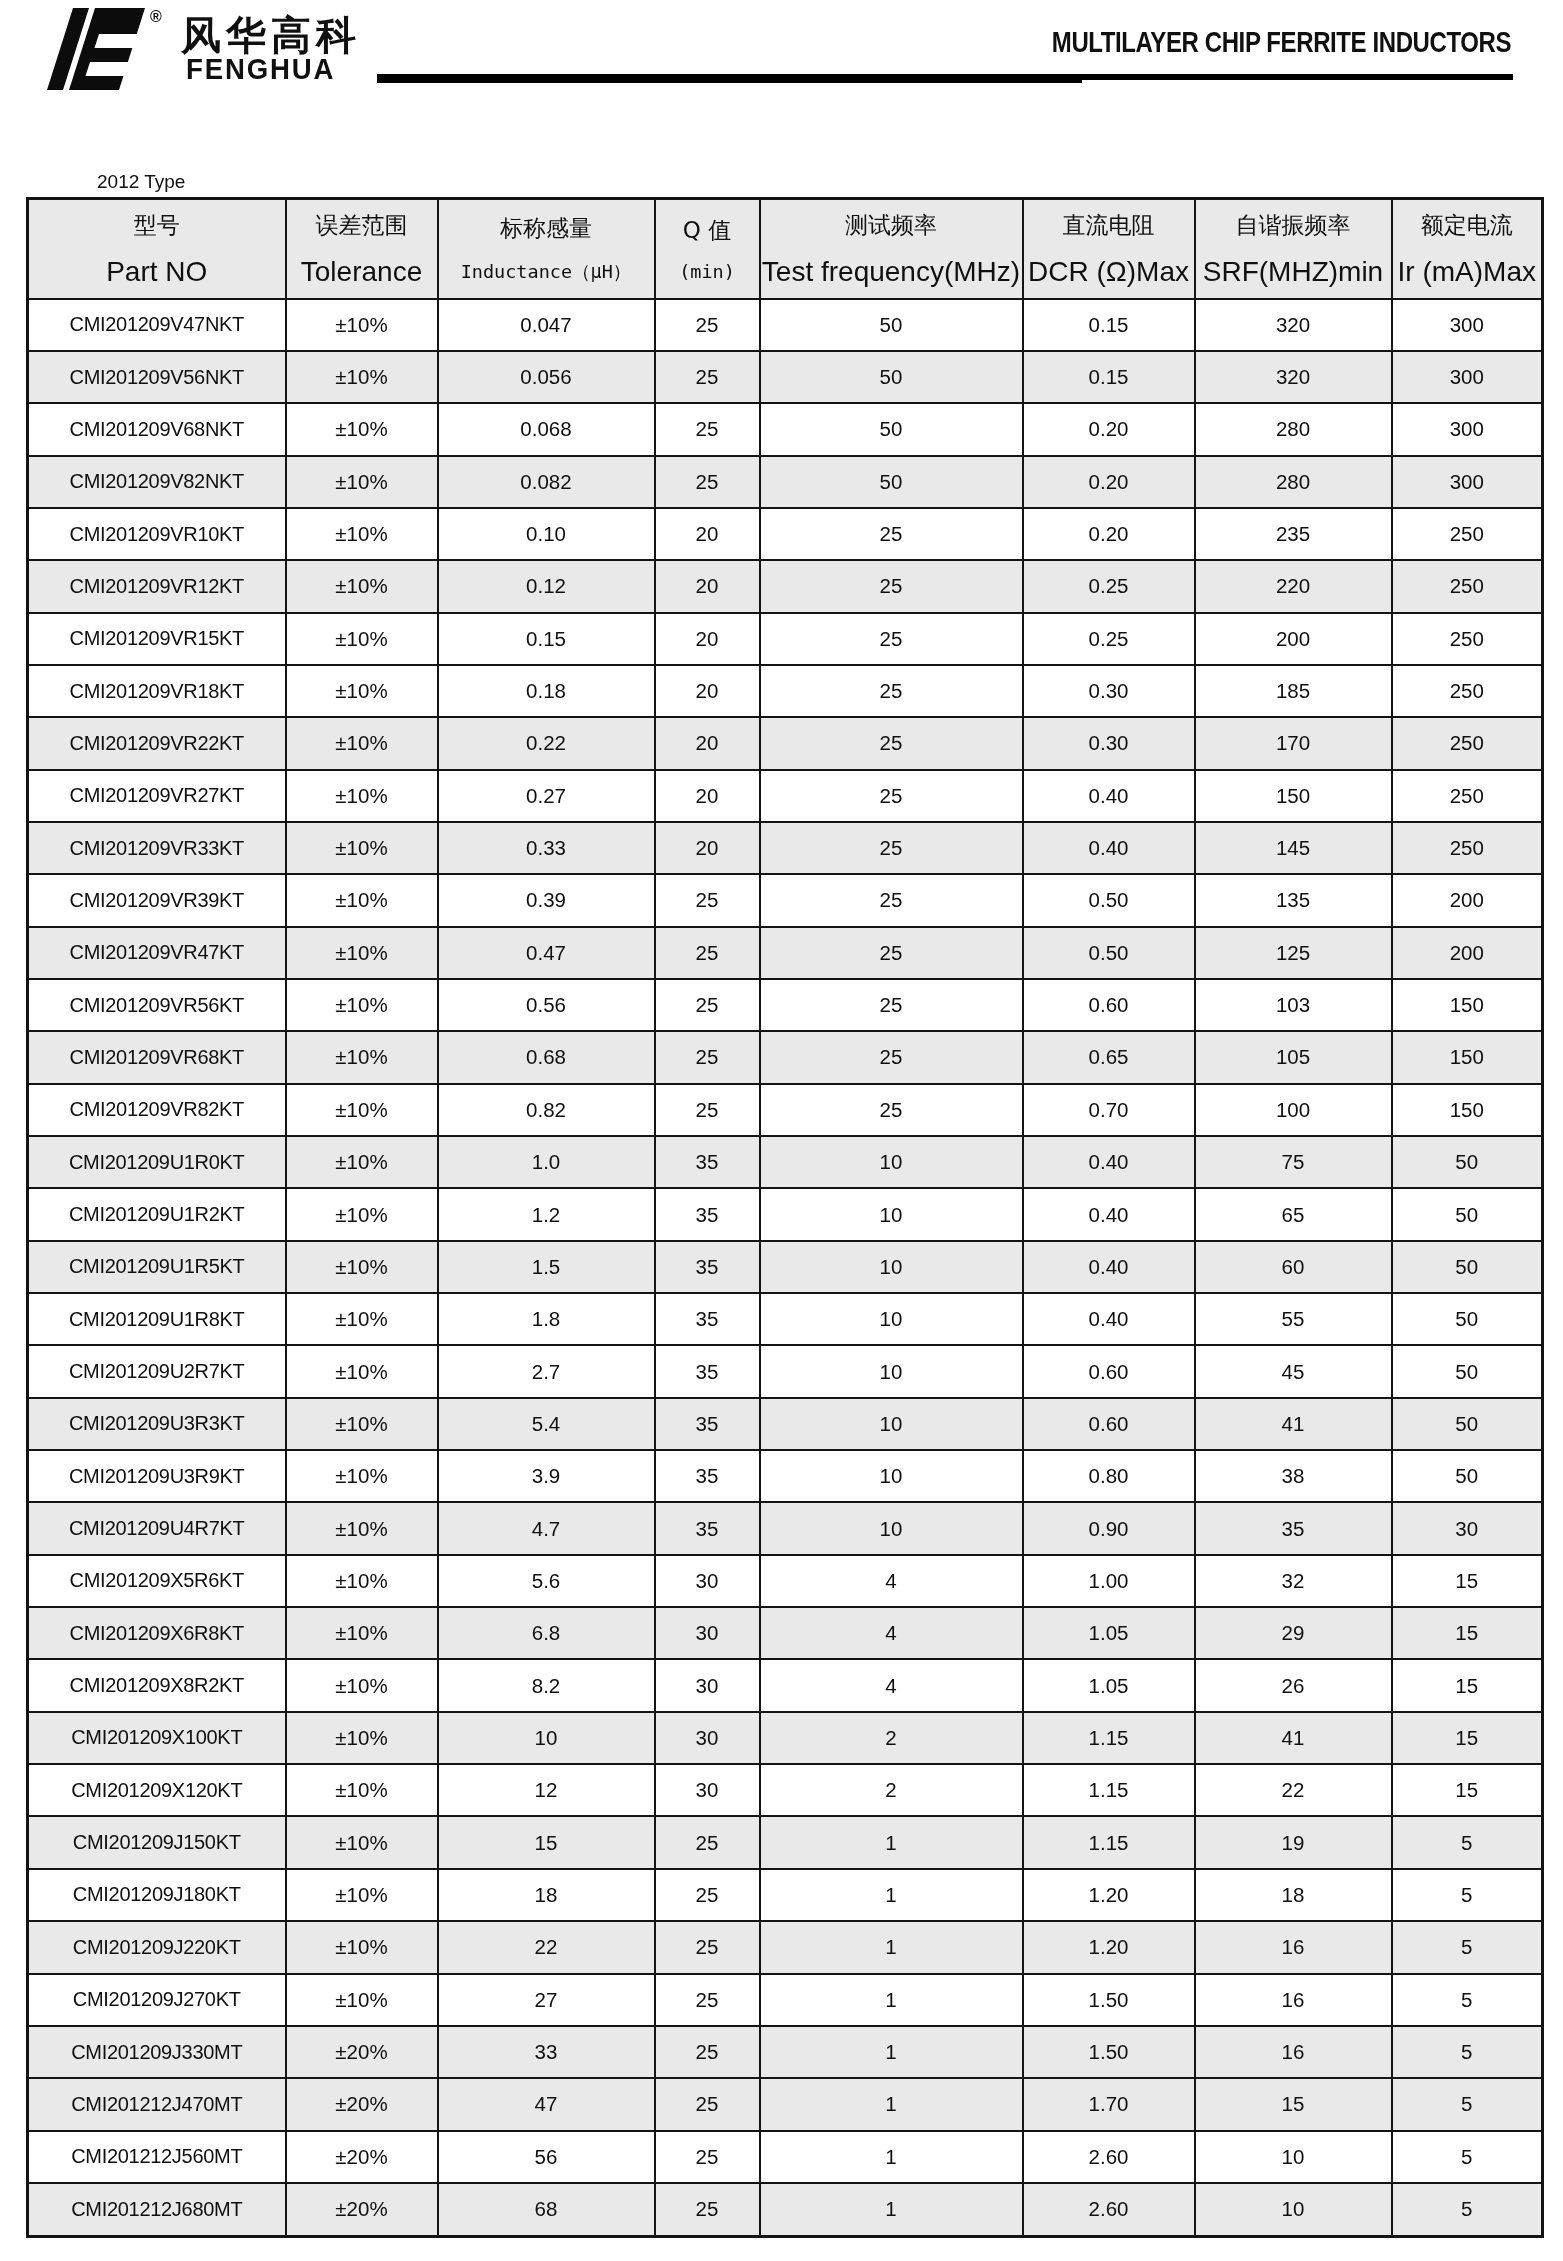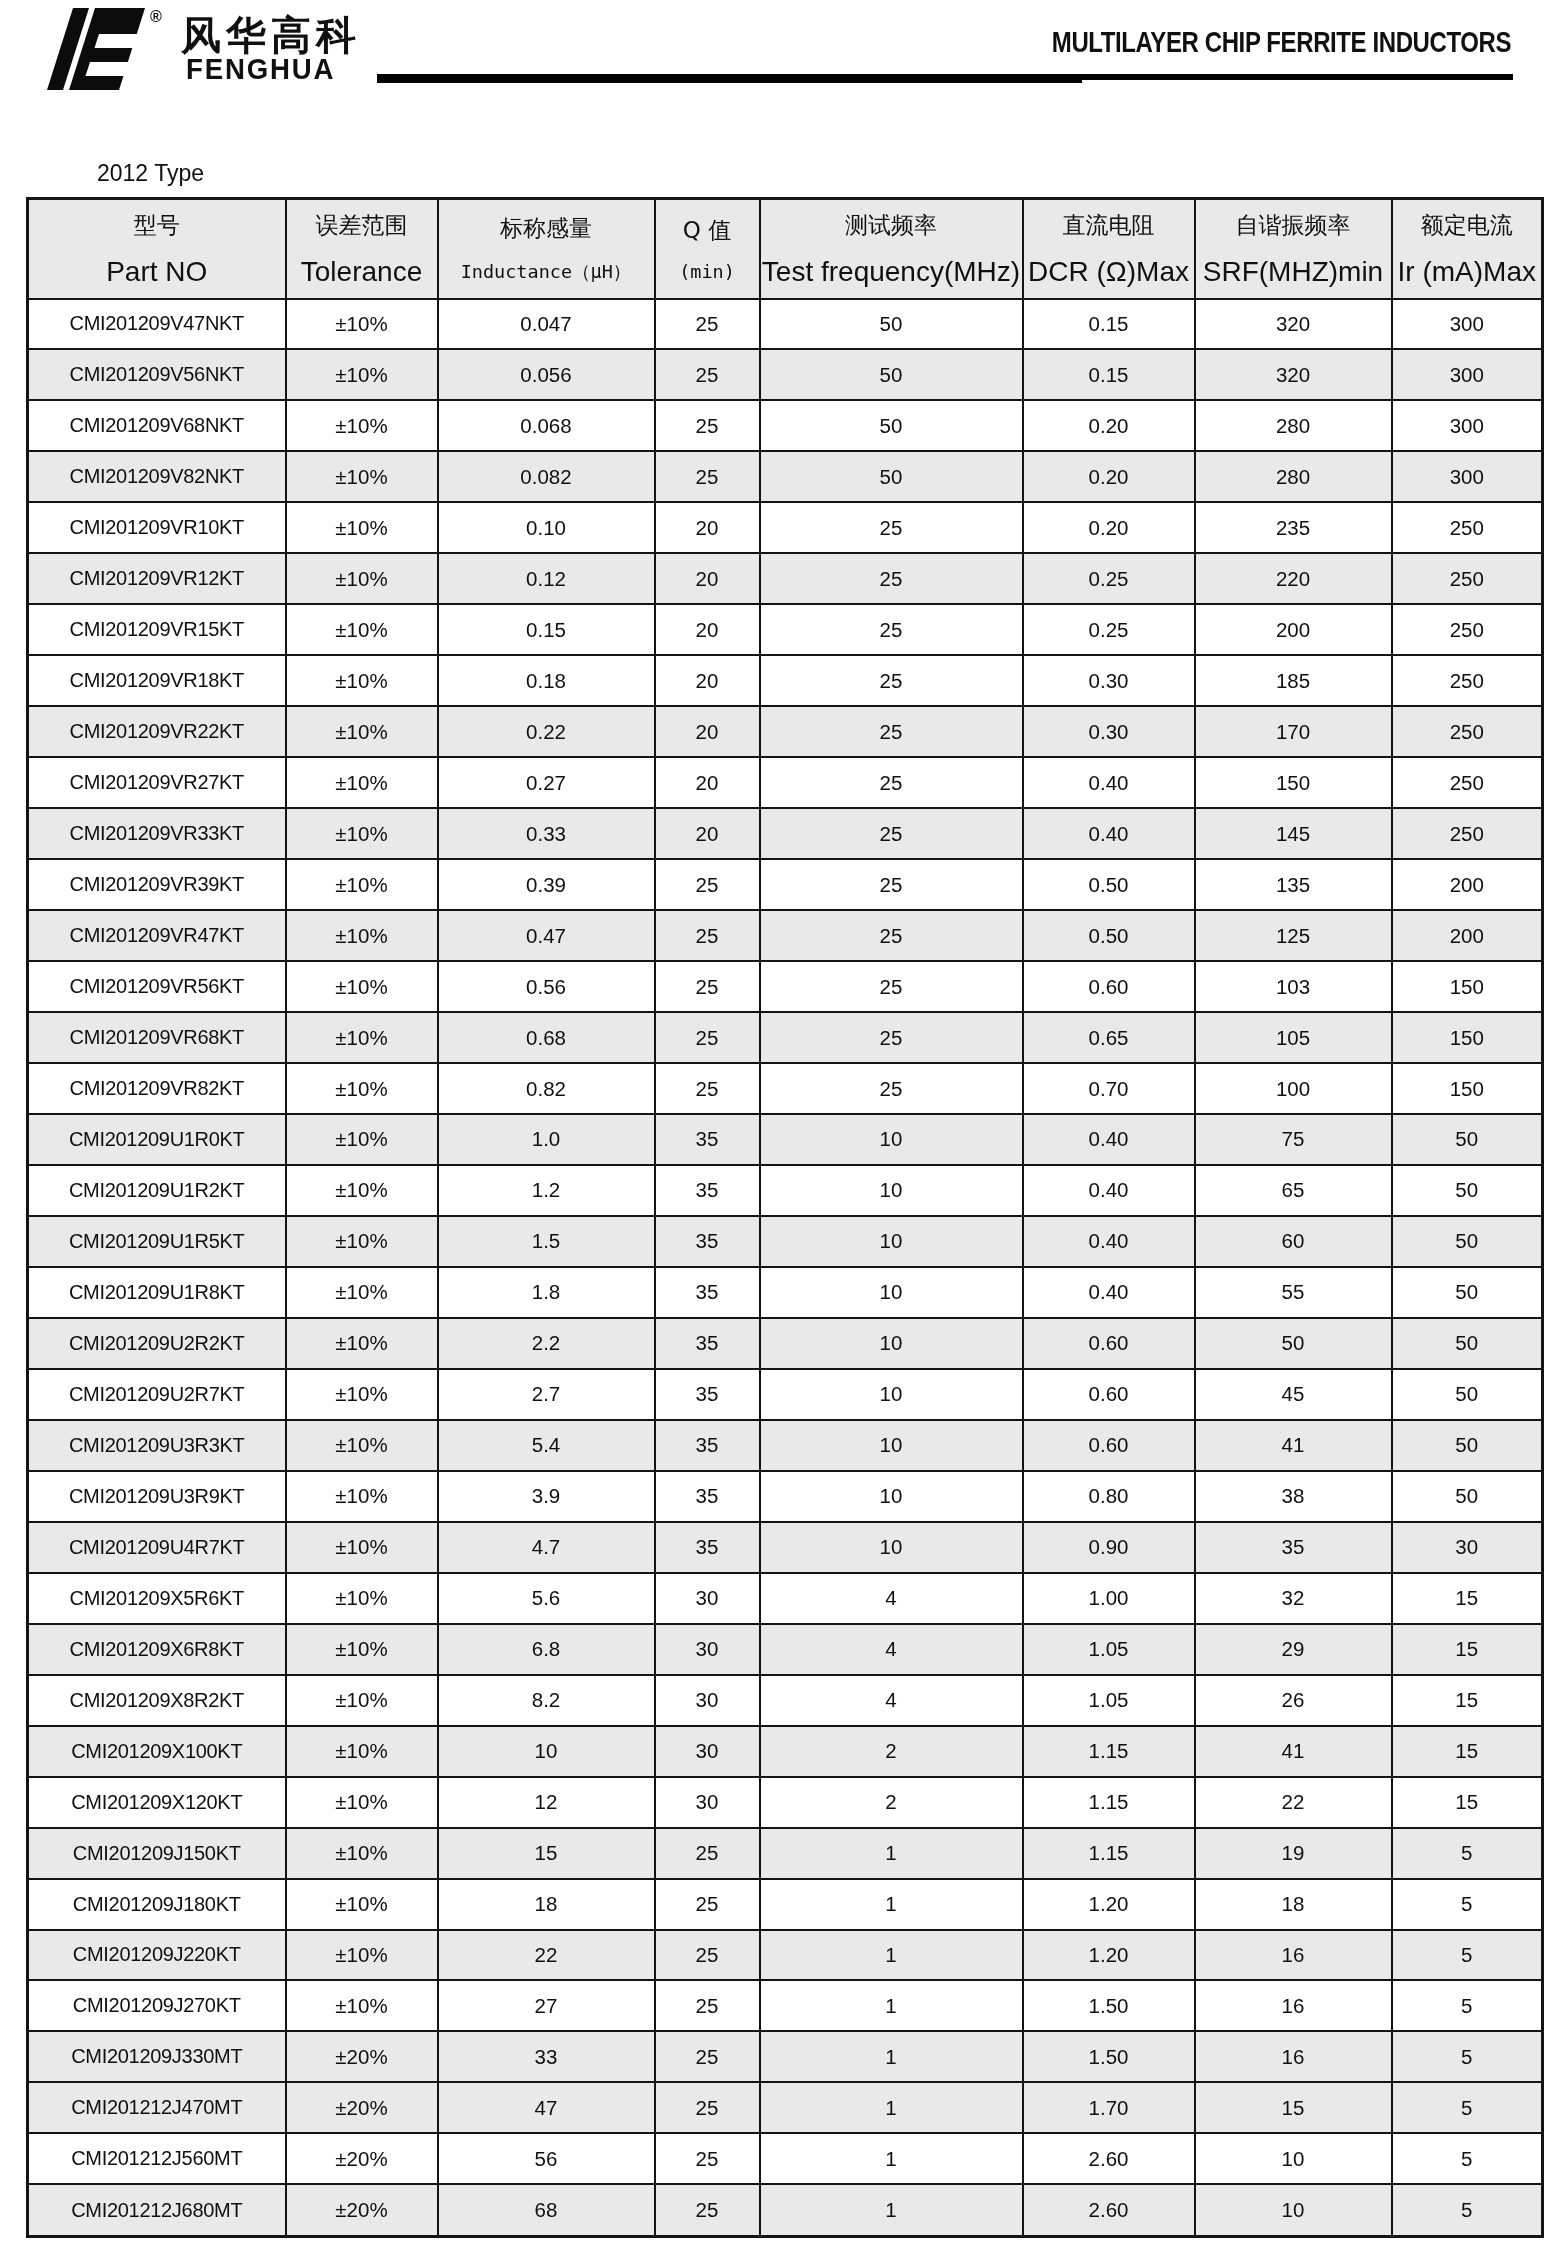--- a/index.html
+++ b/index.html
@@ -24,21 +24,21 @@
     position:absolute;left:186px;top:52px;font-size:30px;font-weight:bold;
     letter-spacing:2px;transform:scaleX(0.92);transform-origin:left;white-space:nowrap;
   }
   .doc-title{
     position:absolute;right:52px;top:25px;font-size:30px;font-weight:bold;
     letter-spacing:-0.5px;transform:scaleX(0.80);transform-origin:right center;white-space:nowrap;
   }
   .rule-left{position:absolute;left:377px;top:74px;width:705px;height:9px;background:#000;}
   .rule-right{position:absolute;left:1082px;top:74px;width:431px;height:6px;background:#000;}
   
-  .section-title{position:absolute;left:97px;top:160px;font-size:23px;}
+  .section-title{position:absolute;left:97px;top:171px;font-size:19px;}
   
   table.spec{
     position:absolute;left:26px;top:197px;width:1515px;height:2041px;
     border-collapse:collapse;table-layout:fixed;text-align:center;
     border:3px solid var(--border);
   }
   table.spec th,table.spec td{
     border:2px solid var(--border);
     vertical-align:middle;text-align:center;padding:0;overflow:hidden;
   }
@@ -317,30 +317,20 @@
         <tr>
           <td class="part-no">CMI201209U1R8KT</td>
           <td>±10%</td>
           <td>1.8</td>
           <td>35</td>
           <td>10</td>
           <td>0.40</td>
           <td>55</td>
           <td>50</td>
         </tr>
-        <tr class="shaded">
-          <td class="part-no">CMI201209U2R2KT</td>
-          <td>±10%</td>
-          <td>2.2</td>
-          <td>35</td>
-          <td>10</td>
-          <td>0.60</td>
-          <td>50</td>
-          <td>50</td>
-        </tr>
         <tr>
           <td class="part-no">CMI201209U2R7KT</td>
           <td>±10%</td>
           <td>2.7</td>
           <td>35</td>
           <td>10</td>
           <td>0.60</td>
           <td>45</td>
           <td>50</td>
         </tr>

